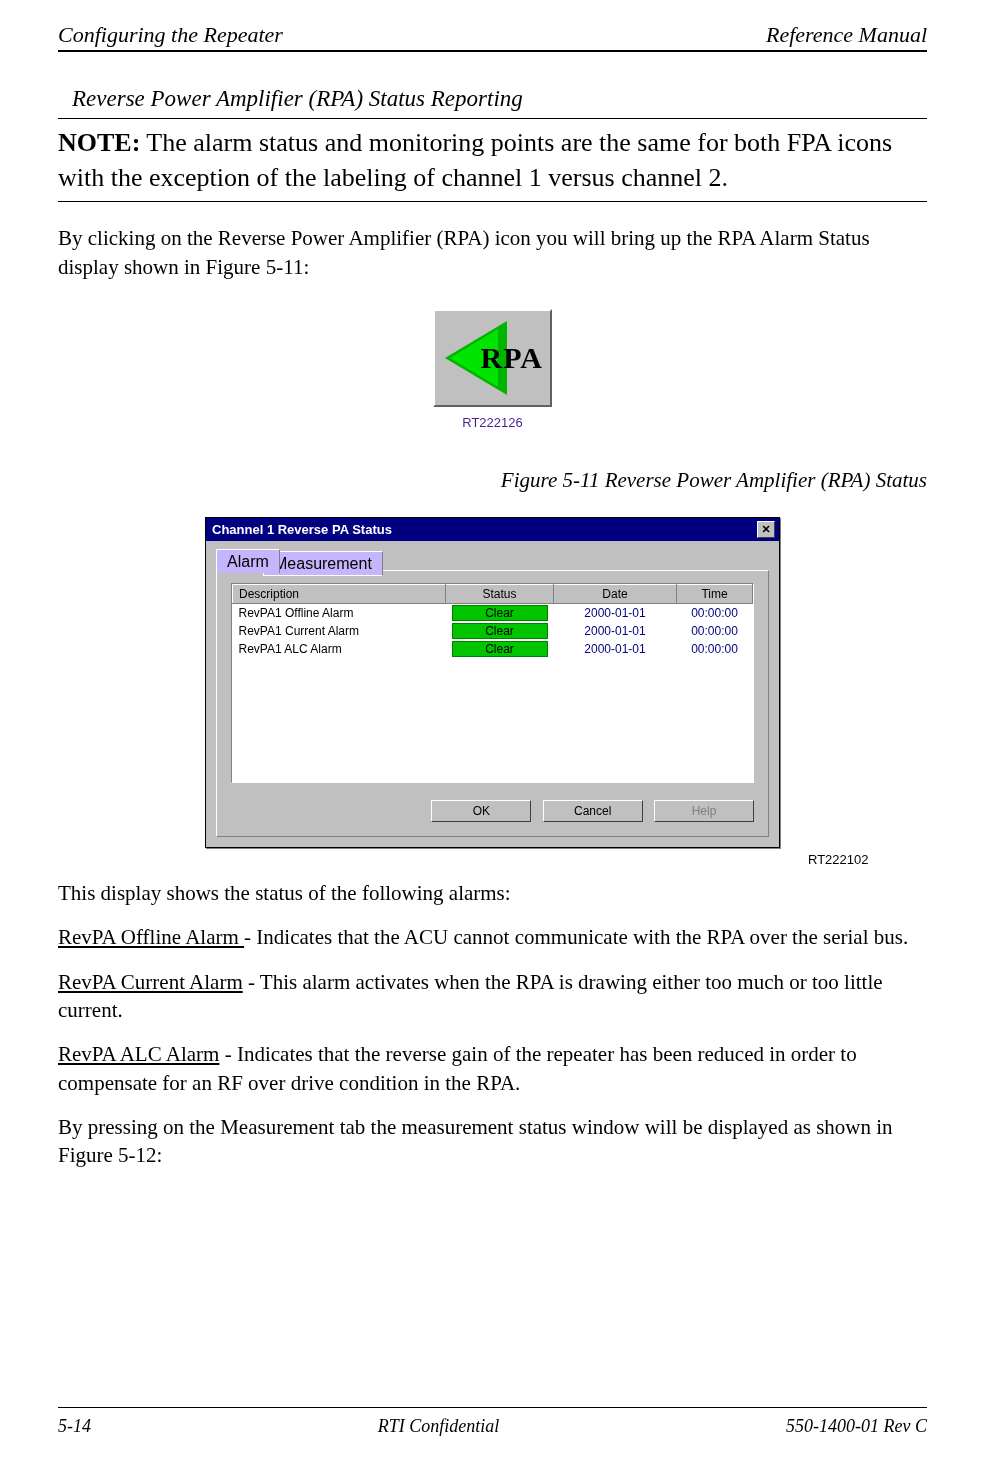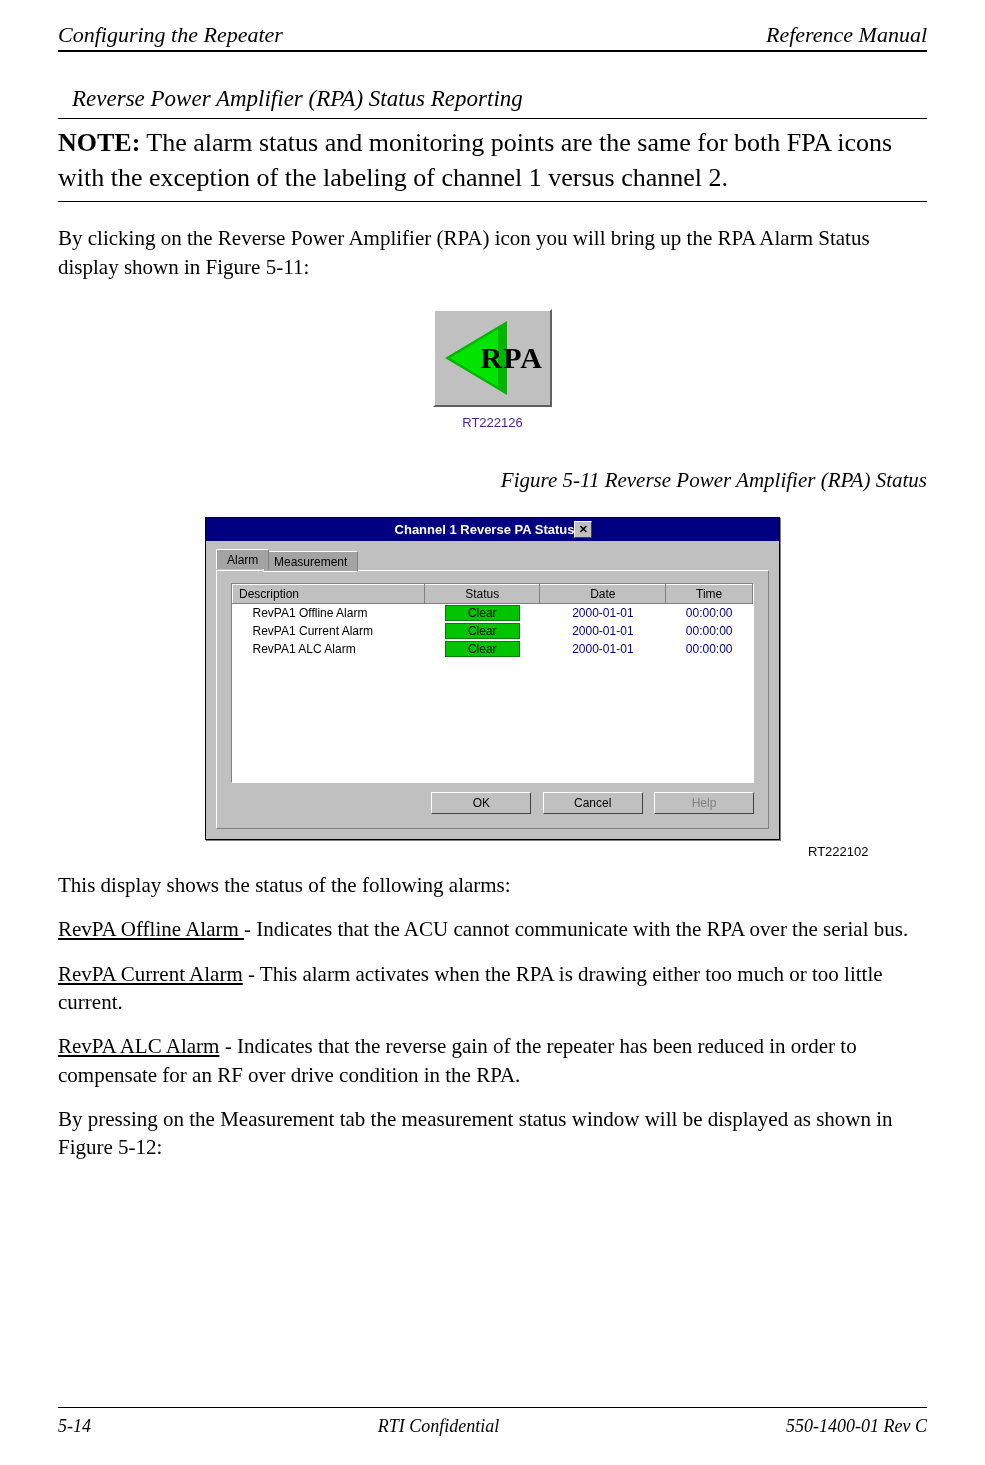--- a/index.html
+++ b/index.html
@@ -82,69 +82,69 @@
   width: 573px;
   font-family: "MS Sans Serif", Tahoma, Arial, sans-serif;
   font-size: 12px;
   background:#c0c0c0;
   border:1px solid #000;
   box-shadow: 1px 1px 0 #808080;
 }
 .titlebar {
   background:#000080; color:#fff; font-weight:bold;
   padding:3px 4px 3px 6px;
-  display:flex; justify-content:center; align-items:center;
+  display:flex; justify-content:space-between; align-items:center;
   font-size:13px;
 }
 .closebtn {
   width:16px; height:15px; background:#c0c0c0;
   border-top:1px solid #fff; border-left:1px solid #fff;
   border-right:1px solid #404040; border-bottom:1px solid #404040;
   color:#000; font-weight:bold; font-size:11px;
   display:flex; align-items:center; justify-content:center;
   line-height:1;
 }
 .dialog-body { padding:8px 10px 10px 10px; }
 .tabs { position:relative; height:22px; }
 .tab {
   position:absolute; top:0;
   border-top:1px solid #fff; border-left:1px solid #fff; border-right:1px solid #808080;
-  background:#a3a3a3; padding:3px 10px 2px 10px;
-  font-size:12px;
+  background:#c4b5fd; padding:3px 10px 2px 10px;
+  font-size:16px;
 }
 .tab-active { left:0; z-index:2; }
 .tab-inactive { left:47px; top:2px; z-index:1; border-bottom:1px solid #fff; }
 .panel {
   border-top:1px solid #fff; border-left:1px solid #fff;
   border-right:1px solid #808080; border-bottom:1px solid #808080;
   background:#c0c0c0; padding:12px 14px 14px 14px; position:relative; margin-top:-1px;
 }
 .list {
   border-top:1px solid #808080; border-left:1px solid #808080;
   border-right:1px solid #fff; border-bottom:1px solid #fff;
   background:#fff; height:198px;
 }
 .list table { width:100%; border-collapse:collapse; }
 .list th {
   background:#c0c0c0;
   border-top:1px solid #fff; border-left:1px solid #fff;
   border-right:1px solid #808080; border-bottom:1px solid #808080;
   font-weight:normal; padding:2px 6px; font-size:12px;
 }
-.list td { padding:0 20px; font-size:12px; height:16px; color:#000080; }
+.list td { padding:0 6px; font-size:12px; height:16px; color:#000080; }
 .col-desc { width:200px; text-align:left; }
 .col-status { width:95px; text-align:center; }
 .col-date { width:110px; text-align:center; }
 .col-time { text-align:center; }
 .status-pill {
   display:block; background:#00c400;
   border:1px solid #008000; color:#000; text-align:center;
   font-size:12px; line-height:14px; margin:1px 0;
 }
-.btnrow { text-align:right; margin-top:9px; }
+.btnrow { text-align:right; margin-top:17px; }
 .winbtn {
   display:inline-block; min-width:70px; padding:3px 14px;
   background:#c0c0c0;
   border-top:1px solid #fff; border-left:1px solid #fff;
   border-right:1px solid #404040; border-bottom:1px solid #404040;
   margin-left:8px; text-align:center; font-size:12px;
 }
 .winbtn.disabled { color:#808080; }
 .rt-right { text-align:right; font-family:Arial,sans-serif; font-size:13px; width:752px; margin:2px auto 0 auto; }
 .u { text-decoration: underline; }

